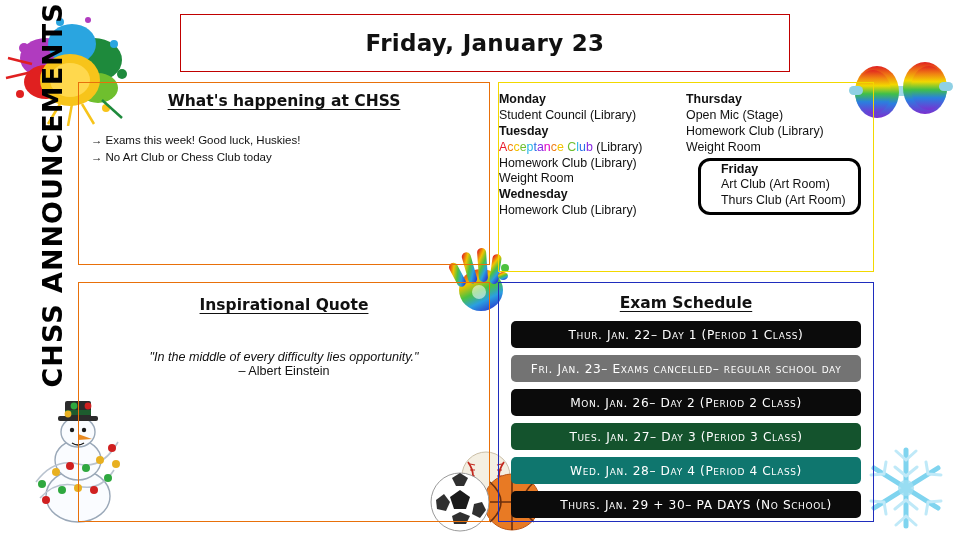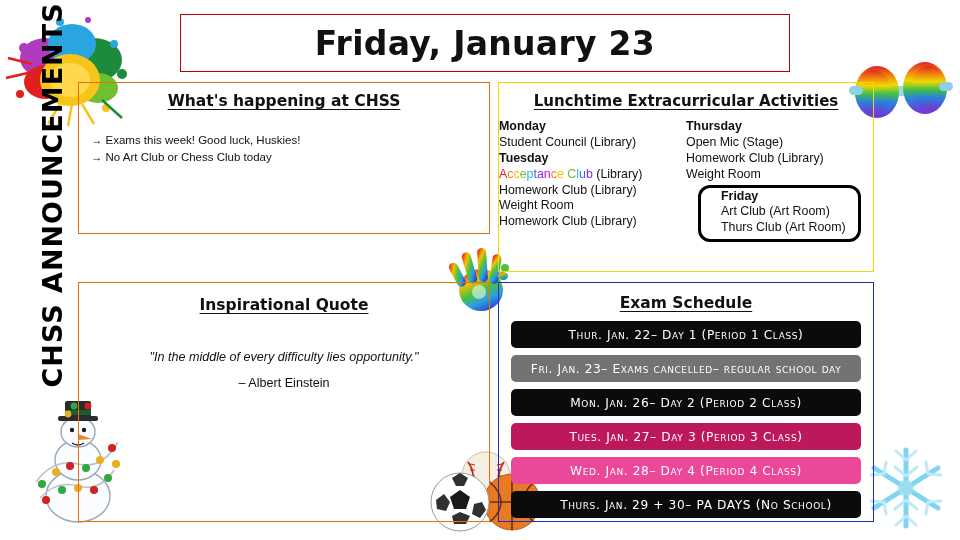--- a/index.html
+++ b/index.html
@@ -39,21 +39,21 @@
     top: 14px;
     width: 608px;
     height: 56px;
     border: 1.5px solid #c00000;
     background: #fff;
     display: flex;
     align-items: center;
     justify-content: center;
   }
   #header-title {
-    font-size: 33px;
+    font-size: 23px;
     font-weight: 700;
     letter-spacing: 0.3px;
     font-family: "DejaVu Sans", sans-serif;
     color: #111;
   }
 
   
   .panel {
     position: absolute;
     background: transparent;
@@ -63,21 +63,21 @@
     text-align: center;
     font-weight: 700;
     font-size: 15.5px;
     text-decoration: underline;
     text-underline-offset: 3px;
     font-family: "DejaVu Sans", sans-serif;
     color: #111;
   }
 
   #panel-whats-happening {
-    left: 78px; top: 82px; width: 412px; height: 152px;
+    left: 78px; top: 82px; width: 412px; height: 183px;
     border: 1.5px solid #e8700a;
   }
   #panel-activities {
     left: 498px; top: 82px; width: 376px; height: 190px;
     border: 1.5px solid #f2d800;
   }
   #panel-quote {
     left: 78px; top: 282px; width: 412px; height: 240px;
     border: 1.5px solid #e8700a;
   }
@@ -124,21 +124,20 @@
 
   
   #quote-text {
     margin-top: 36px;
     text-align: center;
     font-style: italic;
     font-size: 12.6px;
     padding: 0 10px;
   }
   #quote-author {
-    margin-top: 12px;
     text-align: center;
     font-size: 12.6px;
   }
 
   
   #exam-list {
     margin-top: 9px;
     padding: 0 12px;
   }
   .exam-bar {
@@ -304,29 +303,29 @@
 
 <div class="panel" id="panel-whats-happening">
   <div class="panel-title">What's happening at CHSS</div>
   <div id="announcement-list">
       <div class="announcement-item"><span class="arrow">→</span><span>Exams this week! Good luck, Huskies!</span></div>
       <div class="announcement-item"><span class="arrow">→</span><span>No Art Club or Chess Club today</span></div>
     </div>
 </div>
 
 <div class="panel" id="panel-activities">
-  <div class="panel-title">Lunchtime Extracurricular Activities</div>
   <div id="activities-columns">
     <div class="activities-col" id="activities-col-left">
         <div class="day-name">Monday</div>
         <div class="activity-line">Student Council (Library)</div>
         <div class="day-name">Tuesday</div>
         <div class="activity-line"><span class="rainbow-letter" style="color: rgb(232, 25, 44);">A</span><span class="rainbow-letter" style="color: rgb(240, 126, 19);">c</span><span class="rainbow-letter" style="color: rgb(242, 194, 0);">c</span><span class="rainbow-letter" style="color: rgb(111, 191, 46);">e</span><span class="rainbow-letter" style="color: rgb(42, 183, 232);">p</span><span class="rainbow-letter" style="color: rgb(42, 111, 232);">t</span><span class="rainbow-letter" style="color: rgb(138, 43, 226);">a</span><span class="rainbow-letter" style="color: rgb(224, 0, 200);">n</span><span class="rainbow-letter" style="color: rgb(240, 126, 19);">c</span><span class="rainbow-letter" style="color: rgb(242, 194, 0);">e</span><span class="rainbow-letter"> </span><span class="rainbow-letter" style="color: rgb(111, 191, 46);">C</span><span class="rainbow-letter" style="color: rgb(42, 183, 232);">l</span><span class="rainbow-letter" style="color: rgb(42, 111, 232);">u</span><span class="rainbow-letter" style="color: rgb(138, 43, 226);">b</span><span> (Library)</span></div>
         <div class="activity-line">Homework Club (Library)</div>
         <div class="activity-line">Weight Room</div>
+        <div class="day-name">Wednesday</div>
         <div class="activity-line">Homework Club (Library)</div>
       </div>
     <div class="activities-col" id="activities-col-right">
         <div class="day-name">Thursday</div>
         <div class="activity-line">Open Mic (Stage)</div>
         <div class="activity-line">Homework Club (Library)</div>
         <div class="activity-line">Weight Room</div>
         <div id="friday-box">
           <div class="day-name">Friday</div>
           <div class="activity-line">Art Club (Art Room)</div>
@@ -341,17 +340,17 @@
   <div id="quote-text">"In the middle of every difficulty lies opportunity."</div>
   <div id="quote-author">– Albert Einstein</div>
 </div>
 
 <div class="panel" id="panel-exams">
   <div class="panel-title">Exam Schedule</div>
   <div id="exam-list">
       <div class="exam-bar" style="background: rgb(11, 11, 11); color: rgb(255, 255, 255);">Thur. Jan. 22– Day 1 (Period 1 Class)</div>
       <div class="exam-bar" style="background: #737373; color: rgb(255, 255, 255);">Fri. Jan. 23– Exams cancelled– regular school day</div>
       <div class="exam-bar" style="background: rgb(11, 11, 11); color: rgb(255, 255, 255);">Mon. Jan. 26– Day 2 (Period 2 Class)</div>
-      <div class="exam-bar" style="background: #be185d; color: rgb(255, 255, 255);">Tues. Jan. 27– Day 3 (Period 3 Class)</div>
-      <div class="exam-bar" style="background: #ec4899; color: rgb(255, 255, 255);">Wed. Jan. 28– Day 4 (Period 4 Class)</div>
+      <div class="exam-bar" style="background: #14532d; color: rgb(255, 255, 255);">Tues. Jan. 27– Day 3 (Period 3 Class)</div>
+      <div class="exam-bar" style="background: #0f766e; color: rgb(255, 255, 255);">Wed. Jan. 28– Day 4 (Period 4 Class)</div>
       <div class="exam-bar" style="background: rgb(11, 11, 11); color: rgb(255, 255, 255); padding-left: 20px;">Thurs. Jan. 29 + 30– PA DAYS (No School)</div>
     </div>
 </div>
 
 </body></html>

